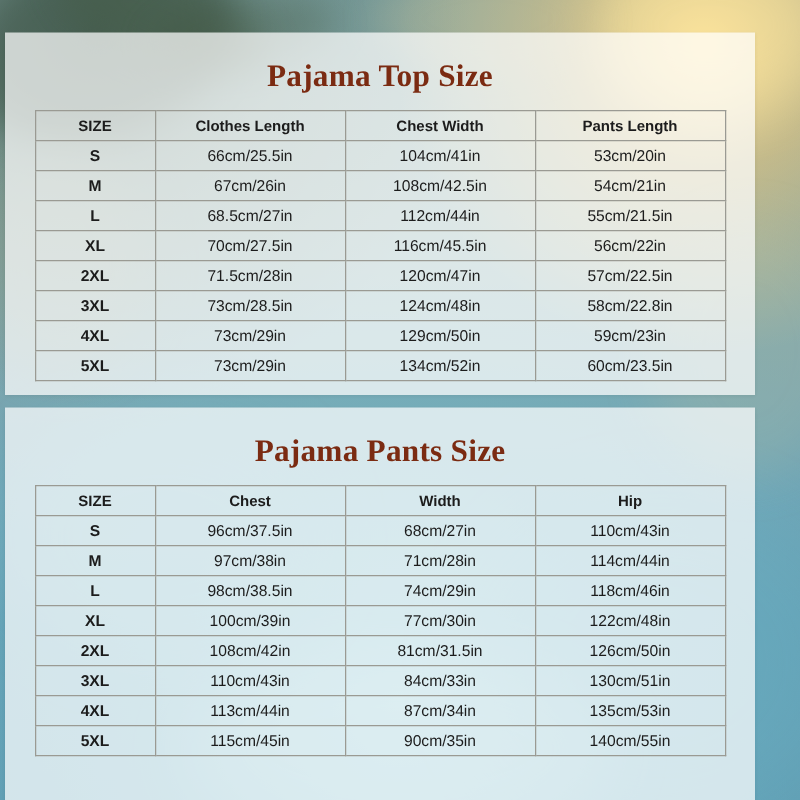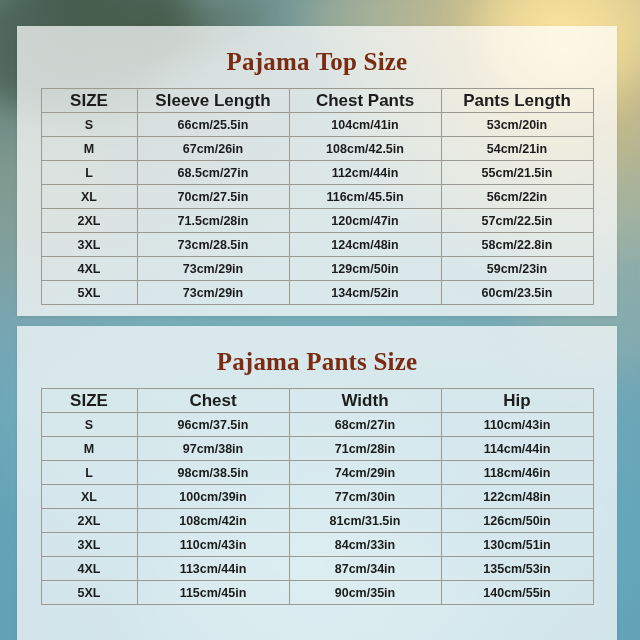--- a/index.html
+++ b/index.html
@@ -37,21 +37,21 @@
   .b4 { left: 470px; top: -50px; width: 200px; height: 140px; background: rgba(255,231,160,0.85); filter: blur(22px); }
   .b5 { left: 300px; top: -30px; width: 180px; height: 90px; background: rgba(208,196,150,0.5); }
   .b6 { left: 0px; top: 330px; width: 260px; height: 200px; background: rgba(120,180,195,0.55); filter: blur(26px); }
   .b7 { left: 380px; top: 400px; width: 300px; height: 260px; background: rgba(110,175,195,0.5); filter: blur(30px); }
   .b8 { left: 150px; top: 520px; width: 340px; height: 160px; background: rgba(150,205,215,0.45); filter: blur(24px); }
   .b9 { left: 520px; top: 180px; width: 160px; height: 200px; background: rgba(180,190,165,0.45); filter: blur(20px); }
   .b10 { left: -20px; top: 120px; width: 140px; height: 180px; background: rgba(150,160,135,0.45); filter: blur(20px); }
 
   .card {
     position: absolute;
-    left: 17px;
+    left: 4px;
     width: 600px;
     background: rgba(255,255,255,0.72);
     box-shadow: 0 1px 3px rgba(0,0,0,0.08);
   }
   #card-top { top: 26px; height: 290px; }
   #card-pants { top: 326px; height: 368px; }
 
   .card-title {
     text-align: center;
     font-weight: bold;
@@ -73,27 +73,27 @@
   table.size-table td {
     border: 1px solid #9a9a93;
     text-align: center;
     color: #1c1c1c;
     font-size: 12.5px;
     height: 23px;
     padding: 0;
   }
   table.size-table th {
     font-weight: bold;
-    font-size: 17px;
+    font-size: 12px;
   }
   table.size-table td.size-cell {
     font-weight: bold;
   }
   table.size-table td.val-cell {
-    font-weight: bold;
+    font-weight: normal;
   }
   col.c-size { width: 96px; }
   col.c-rest { width: 152px; }
 </style>
 </head>
 <body>
 
 <div id="page">
   <div class="blob b1"></div>
   <div class="blob b2"></div>
@@ -111,22 +111,22 @@
     <table class="size-table" id="table-top">
       <colgroup>
         <col class="c-size">
           <col class="c-rest">
           <col class="c-rest">
           <col class="c-rest">
       </colgroup>
       <thead>
         <tr>
           <th>SIZE</th>
-          <th>Sleeve Length</th>
-          <th>Chest Pants</th>
+          <th>Clothes Length</th>
+          <th>Chest Width</th>
           <th>Pants Length</th>
         </tr>
       </thead>
       <tbody>
           <tr>
             <td class="size-cell">S</td>
             <td class="val-cell">66cm/25.5in</td>
             <td class="val-cell">104cm/41in</td>
             <td class="val-cell">53cm/20in</td>
           </tr>

